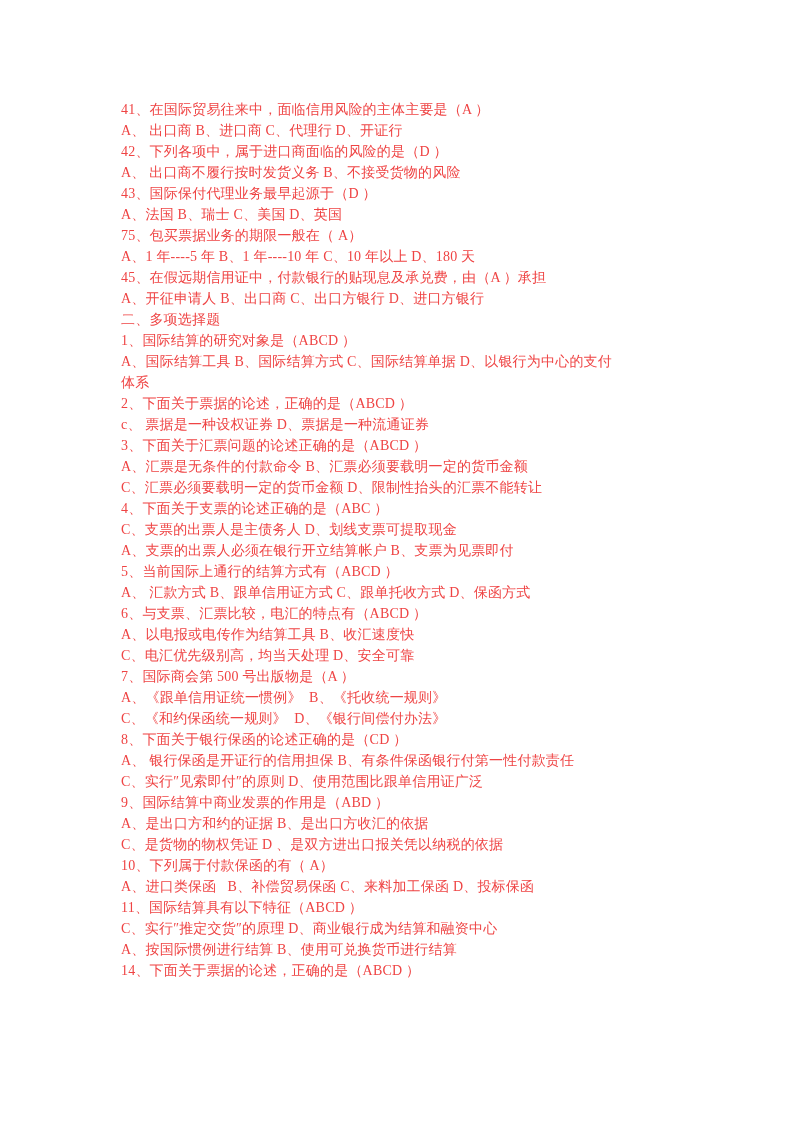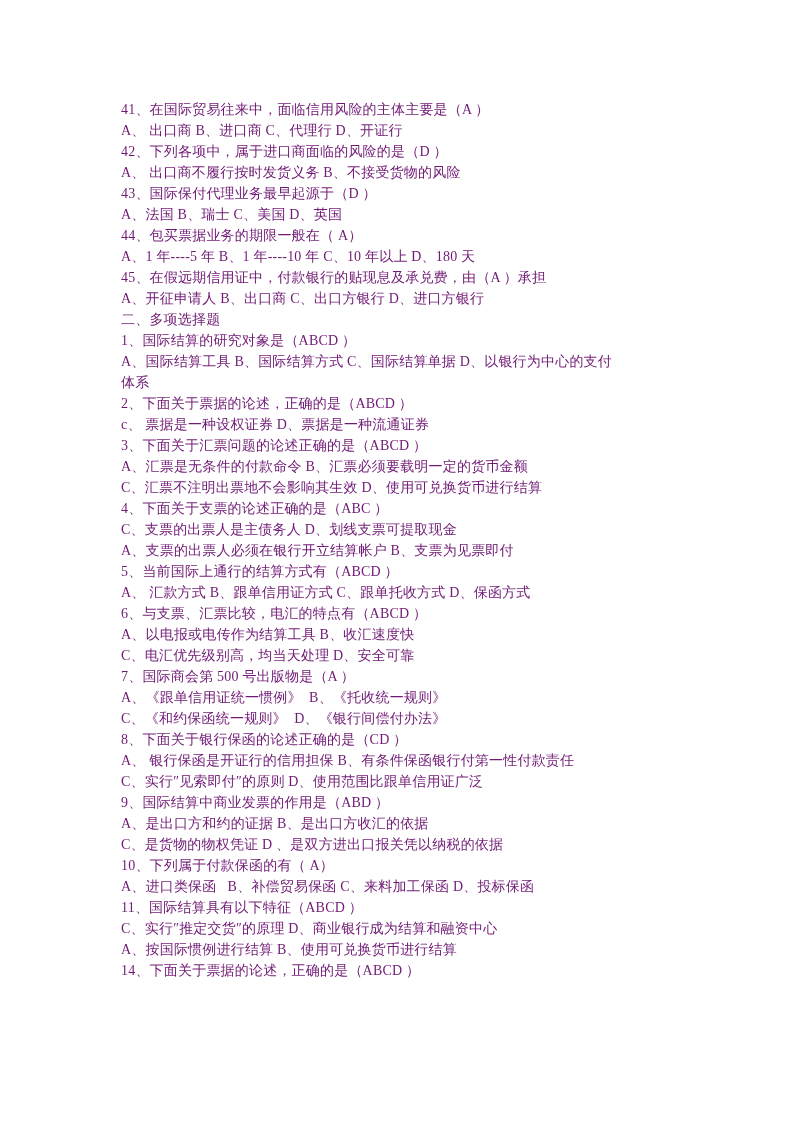--- a/index.html
+++ b/index.html
@@ -17,54 +17,54 @@
     width: 800px;
     height: 1132px;
     background: #ffffff;
     overflow: hidden;
   }
   .text-block {
     position: absolute;
     left: 121px;
     top: 99px;
     width: 610px;
-    color: #701a75;
+    color: #ef4444;
     font-size: 14px;
     line-height: 21px;
   }
   .line {
     white-space: pre;
     height: 21px;
     letter-spacing: 0.2px;
   }
 </style>
 </head>
 <body>
 
 <div class="doc-page">
   <div class="text-block">
       <div class="line">41、在国际贸易往来中，面临信用风险的主体主要是（A ）</div>
       <div class="line">A、 出口商 B、进口商 C、代理行 D、开证行</div>
       <div class="line">42、下列各项中，属于进口商面临的风险的是（D ）</div>
       <div class="line">A、 出口商不履行按时发货义务 B、不接受货物的风险</div>
       <div class="line">43、国际保付代理业务最早起源于（D ）</div>
       <div class="line">A、法国 B、瑞士 C、美国 D、英国</div>
-      <div class="line">44、包买票据业务的期限一般在（ A）</div>
+      <div class="line">75、包买票据业务的期限一般在（ A）</div>
       <div class="line">A、1 年----5 年 B、1 年----10 年 C、10 年以上 D、180 天</div>
       <div class="line">45、在假远期信用证中，付款银行的贴现息及承兑费，由（A ）承担</div>
       <div class="line">A、开征申请人 B、出口商 C、出口方银行 D、进口方银行</div>
       <div class="line">二、多项选择题</div>
       <div class="line">1、国际结算的研究对象是（ABCD ）</div>
       <div class="line">A、国际结算工具 B、国际结算方式 C、国际结算单据 D、以银行为中心的支付</div>
       <div class="line">体系</div>
       <div class="line">2、下面关于票据的论述，正确的是（ABCD ）</div>
       <div class="line">c、 票据是一种设权证券 D、票据是一种流通证券</div>
       <div class="line">3、下面关于汇票问题的论述正确的是（ABCD ）</div>
       <div class="line">A、汇票是无条件的付款命令 B、汇票必须要载明一定的货币金额</div>
-      <div class="line">C、汇票不注明出票地不会影响其生效 D、使用可兑换货币进行结算</div>
+      <div class="line">C、汇票必须要载明一定的货币金额 D、限制性抬头的汇票不能转让</div>
       <div class="line">4、下面关于支票的论述正确的是（ABC ）</div>
       <div class="line">C、支票的出票人是主债务人 D、划线支票可提取现金</div>
       <div class="line">A、支票的出票人必须在银行开立结算帐户 B、支票为见票即付</div>
       <div class="line">5、当前国际上通行的结算方式有（ABCD ）</div>
       <div class="line">A、 汇款方式 B、跟单信用证方式 C、跟单托收方式 D、保函方式</div>
       <div class="line">6、与支票、汇票比较，电汇的特点有（ABCD ）</div>
       <div class="line">A、以电报或电传作为结算工具 B、收汇速度快</div>
       <div class="line">C、电汇优先级别高，均当天处理 D、安全可靠</div>
       <div class="line">7、国际商会第 500 号出版物是（A ）</div>
       <div class="line">A、《跟单信用证统一惯例》  B、《托收统一规则》</div>

